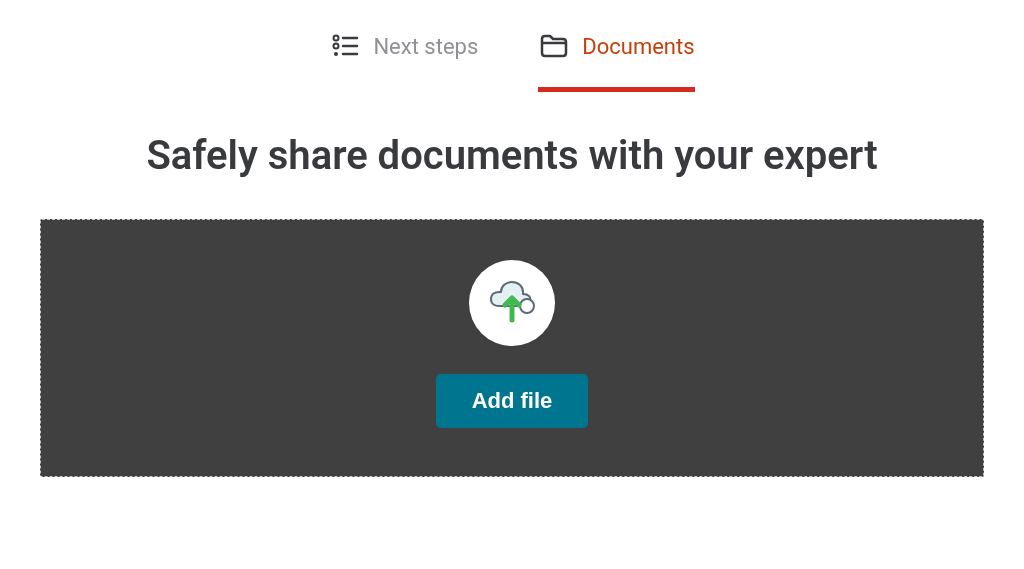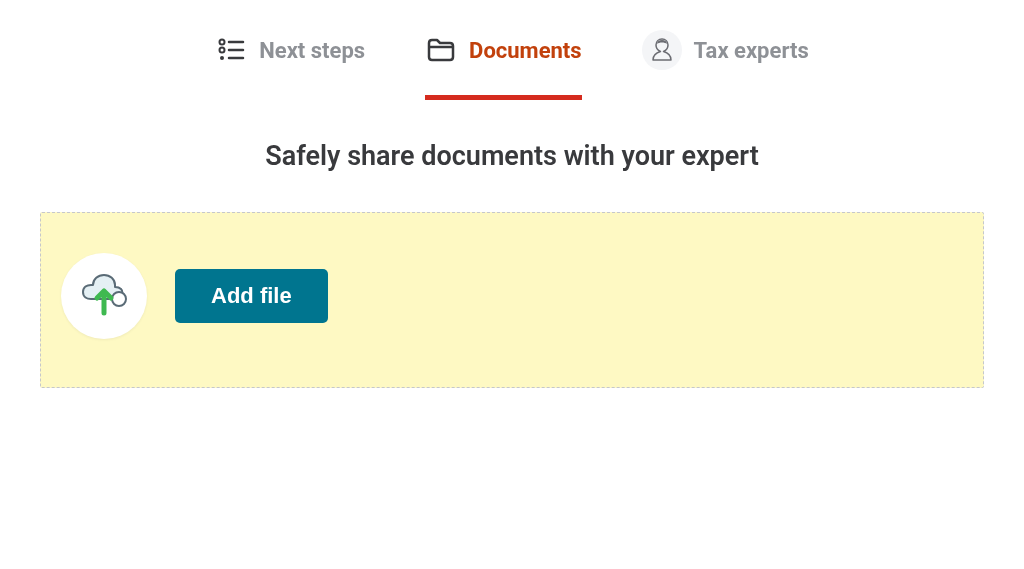--- a/index.html
+++ b/index.html
@@ -26,21 +26,21 @@
     .tab {
       display: flex;
       align-items: center;
       gap: 12px;
       cursor: pointer;
       padding: 10px 0;
       position: relative;
     }
     .tab-label {
       font-size: 22px;
-      font-weight: 700;
+      font-weight: 400;
       color: #8e9196;
     }
     .tab.active .tab-label {
       color: #c2410c;
     }
     .tab.active::after {
       content: "";
       position: absolute;
       bottom: -20px;
       left: 0;
@@ -60,32 +60,32 @@
       width: 40px;
       height: 40px;
       border-radius: 50%;
       background: #f4f5f7;
       display: flex;
       align-items: center;
       justify-content: center;
     }
     .heading {
       text-align: center;
-      font-size: 27px;
+      font-size: 40px;
       font-weight: 600;
       color: #393a3d;
       margin-bottom: 40px;
     }
     .dropzone {
       border: 1.5px dashed #c5c7cc;
-      background: #fef9c3;
+      background: #404040;
       border-radius: 2px;
       padding: 40px 20px 48px;
       display: flex;
-      flex-direction: row;
+      flex-direction: column;
       align-items: center;
       gap: 28px;
     }
     .upload-icon-circle {
       width: 86px;
       height: 86px;
       border-radius: 50%;
       background: #ffffff;
       box-shadow: 0 1px 3px rgba(0,0,0,0.06);
       display: flex;
@@ -125,31 +125,20 @@
     <div class="tab active">
       <span class="tab-icon">
         <svg width="32" height="32" viewBox="0 0 32 32" fill="none">
           <path d="M4 9 C4 7.3 5.3 6 7 6 L12 6 L15 9 L25 9 C26.7 9 28 10.3 28 12 L28 23 C28 24.7 26.7 26 25 26 L7 26 C5.3 26 4 24.7 4 23 Z" stroke="#393a3d" stroke-width="2.5" fill="none" stroke-linejoin="round"></path>
           <line x1="4" y1="13" x2="28" y2="13" stroke="#393a3d" stroke-width="2.5"></line>
         </svg>
       </span>
       <span class="tab-label">Documents</span>
     </div>
 
-    <div class="tab">
-      <span class="tab-icon">
-        <span class="avatar-circle">
-          <svg width="30" height="30" viewBox="0 0 30 30" fill="none">
-            <path d="M15 4 C11.5 4 9 6.5 9 10 C9 13 11 15.5 13.5 16.5 C10 17.5 6 20 6 25 L24 25 C24 20 20 17.5 16.5 16.5 C19 15.5 21 13 21 10 C21 6.5 18.5 4 15 4 Z" stroke="#6b6c72" stroke-width="1.5" fill="none" stroke-linejoin="round"></path>
-            <path d="M10 9 C10 6.5 12 5 15 5 C18 5 20 6.5 20 9 C19 8 17 7.5 15 7.5 C13 7.5 11 8 10 9 Z" fill="#6b6c72"></path>
-          </svg>
-        </span>
-      </span>
-      <span class="tab-label">Tax experts</span>
-    </div>
   </nav>
 
   <h1 class="heading">Safely share documents with your expert</h1>
 
   <div class="dropzone">
     <div class="upload-icon-circle">
       <svg width="58" height="46" viewBox="0 0 58 46" fill="none">
         <path d="M18 12 C18 6 23 2 29 2 C35 2 40 6 40 12 L40 14 C40 14 44 14 46 16 C48 18 48 22 46 24 C44 26 40 26 40 26 L16 26 C12 26 8 24 8 19 C8 14 12 12 16 12 Z" fill="#e5f0f4" stroke="#5a6b76" stroke-width="2" stroke-linejoin="round"></path>
         <circle cx="44" cy="26" r="7" fill="#ffffff" stroke="#5a6b76" stroke-width="2"></circle>
         <path d="M29 40 L29 18 M29 18 L22 25 M29 18 L36 25" stroke="#3fb950" stroke-width="5" stroke-linecap="round" stroke-linejoin="round"></path>

